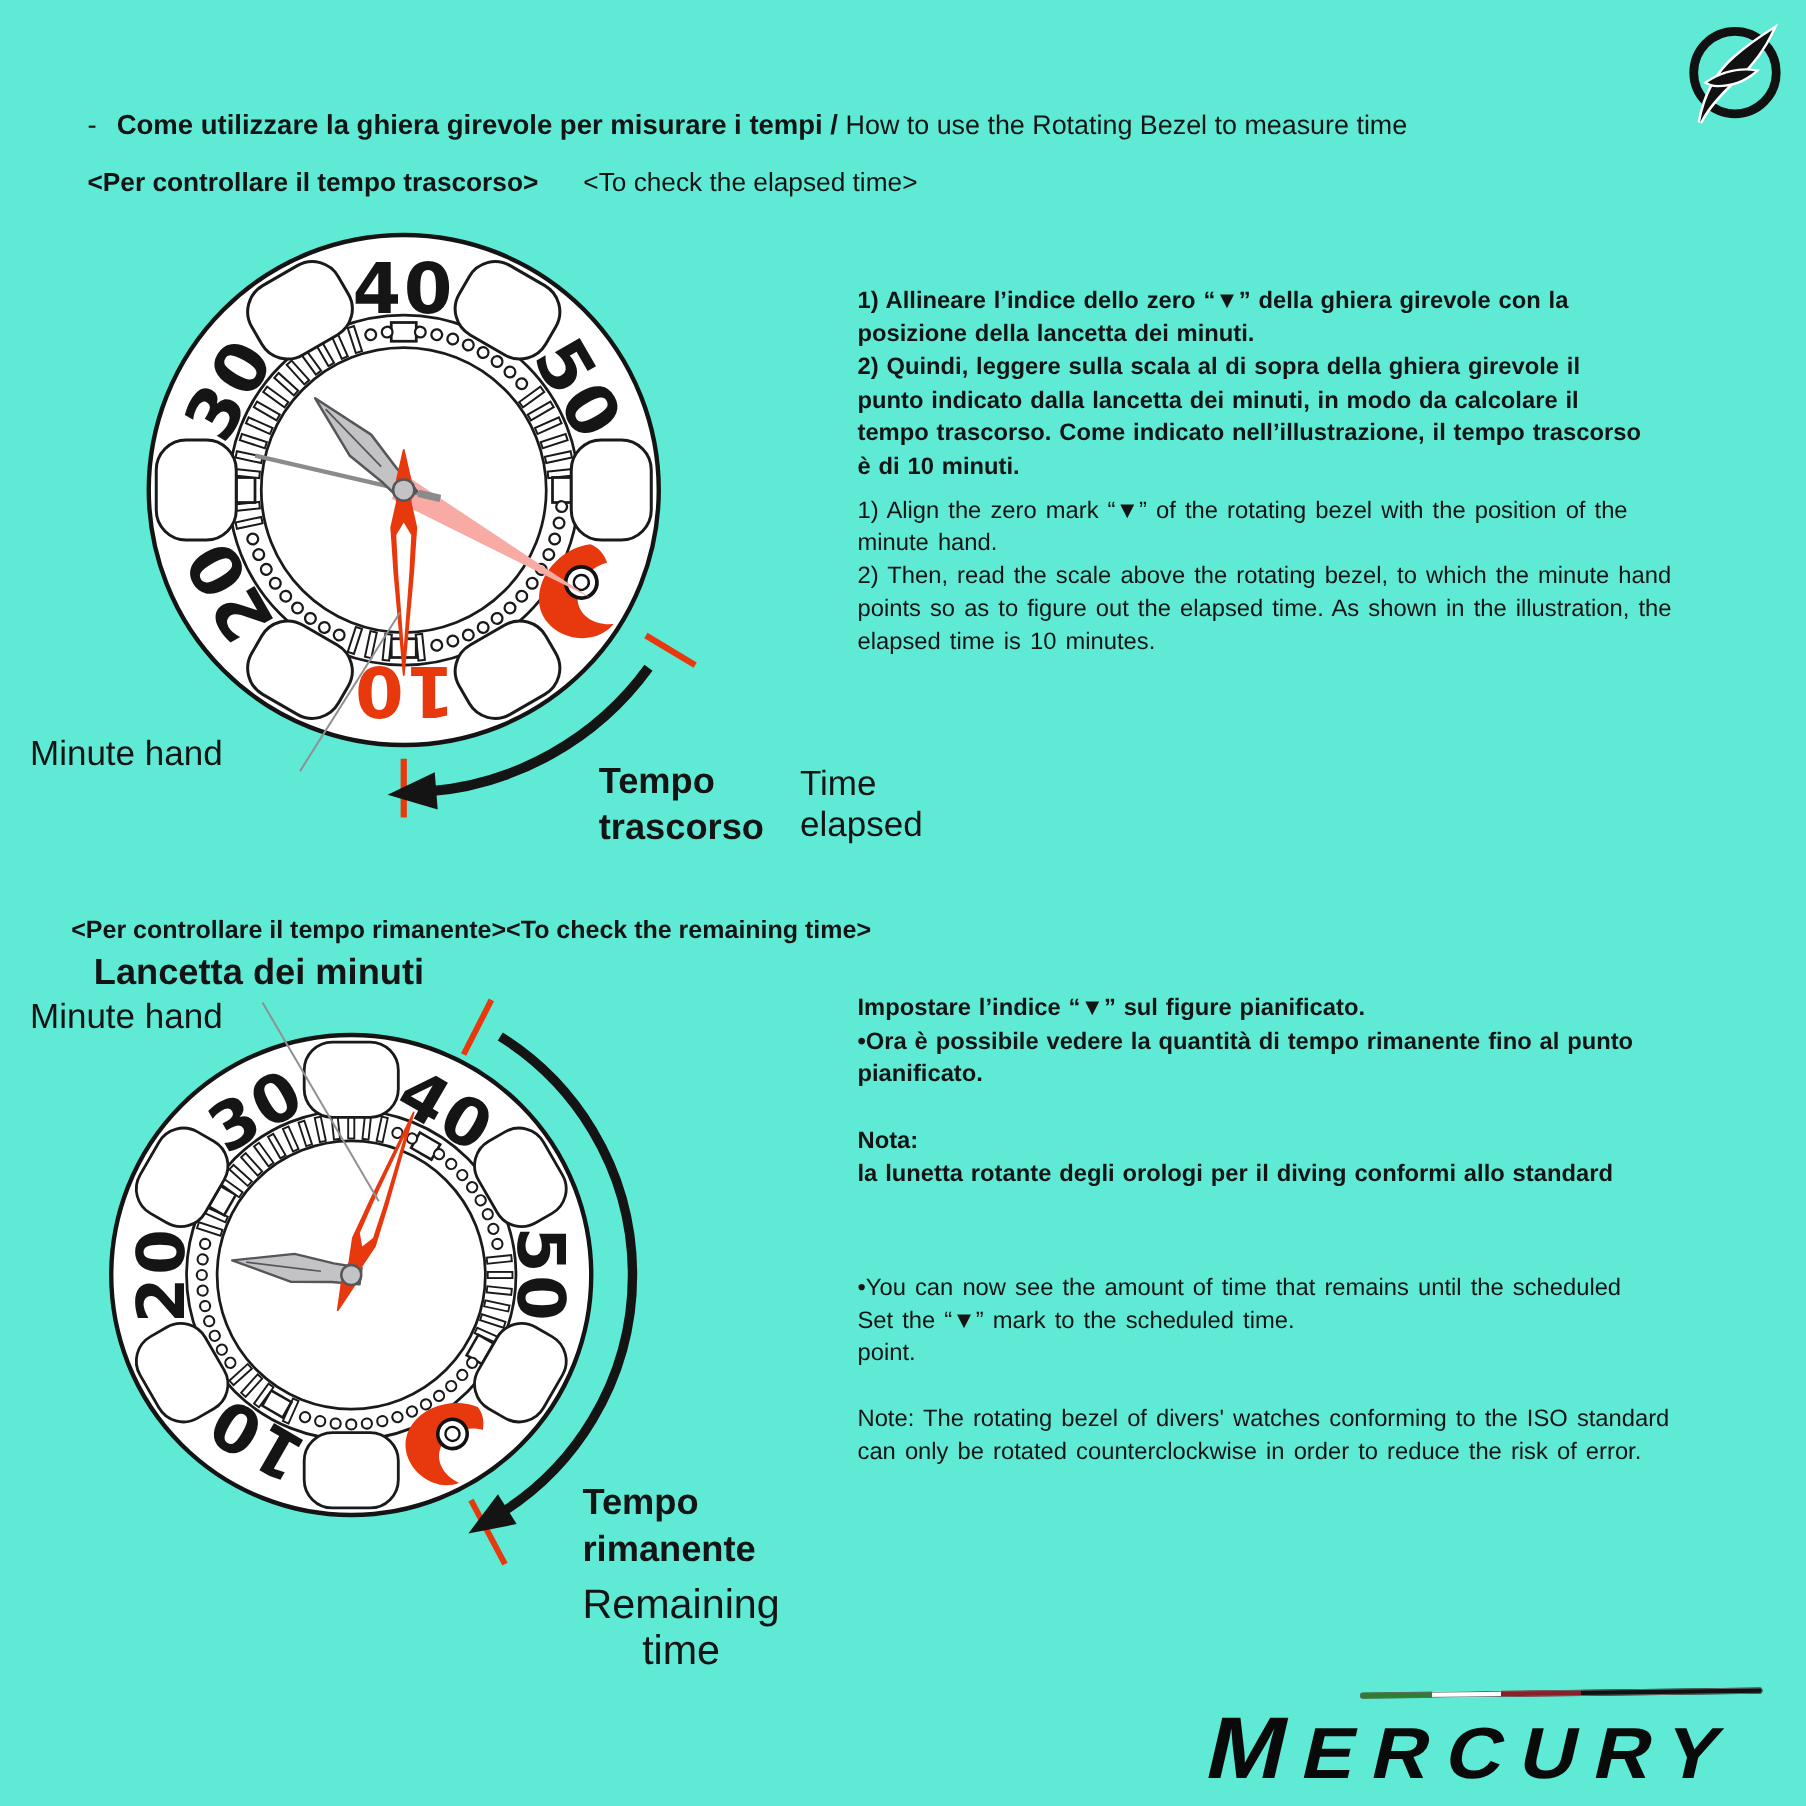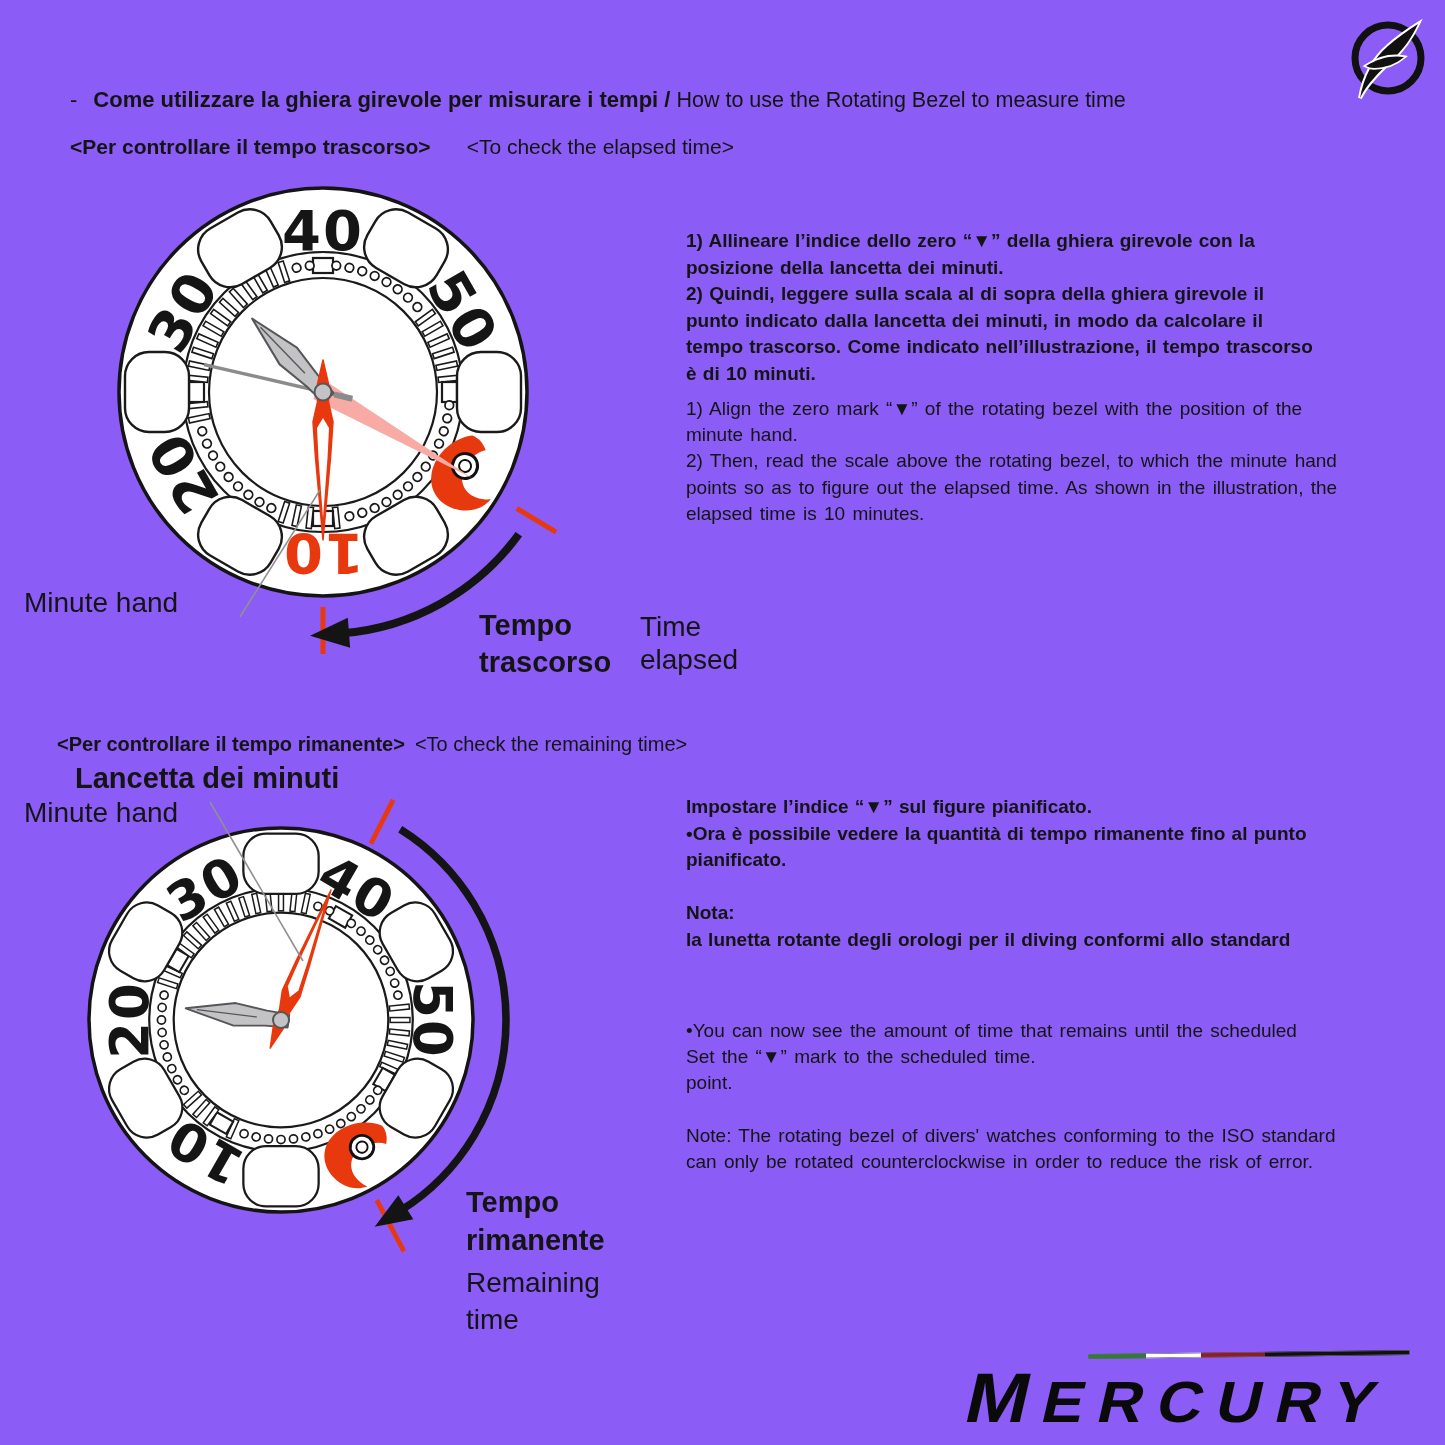--- a/index.html
+++ b/index.html
@@ -1,34 +1,34 @@
 <!DOCTYPE html>
 <html><head>
 <meta charset="utf-8">
 <style>
   html,body{margin:0;padding:0;background:#fff;}
-  .page{position:relative;width:1445px;height:1445px;background:#8b5cf6;overflow:hidden;
+  .page{position:relative;width:1445px;height:1445px;background:#5eead4;overflow:hidden;
         font-family:"Liberation Sans", sans-serif;color:#141414;}
   .abs{position:absolute;}
   .b{font-weight:bold;}
   .h1{font-size:22px;white-space:nowrap;}
   .h1 .dash{margin-right:16px;}
   .h1 .en{font-weight:normal;margin-left:6px;font-size:21.5px;}
   .h2{font-size:21px;white-space:nowrap;font-weight:bold;}
   .h2 .en{font-weight:normal;margin-left:36px;}
   .h2s{font-size:20px;white-space:nowrap;font-weight:bold;}
-  .h2s .en{font-weight:normal;margin-left:10px;}
+  .h2s .en{font-weight:bold;}
   .par{width:760px;}
   .par .line{white-space:nowrap;min-height:26px;}
   .p-it{font-size:19px;font-weight:bold;line-height:26.5px;word-spacing:1px;}
   .p-en{font-size:19px;line-height:26.2px;word-spacing:2px;}
   .lbl-reg{font-size:28px;line-height:33px;}
   .lbl-bold{font-size:29px;font-weight:bold;line-height:37px;}
   .lbl-bold2{font-size:29px;font-weight:bold;line-height:38px;}
-  .lbl-reg2{font-size:28px;line-height:37px;}
+  .lbl-reg2{font-size:33px;line-height:37px;text-align:center;}
   .flagline{position:absolute;left:130px;top:16px;width:322px;height:5px;border-radius:2px;
             transform:rotate(-0.7deg);box-shadow:inset 0 0 0 0.8px #666;}
   .wordmark{position:absolute;left:0;top:22px;font-weight:bold;font-size:58px;letter-spacing:13px;
             color:#0a0a0a;transform:skewX(-13deg) scaleX(1.08);transform-origin:left bottom;white-space:nowrap;}
   .wordmark .cap{font-size:70px;}
   svg{display:block;}
 </style>
 </head>
 <body>
 

